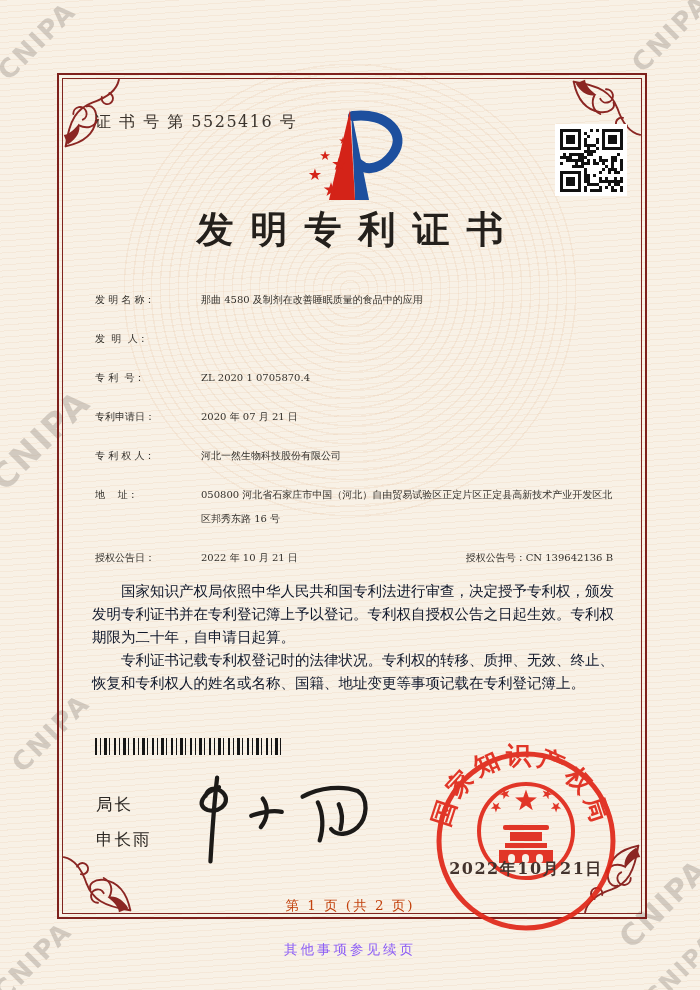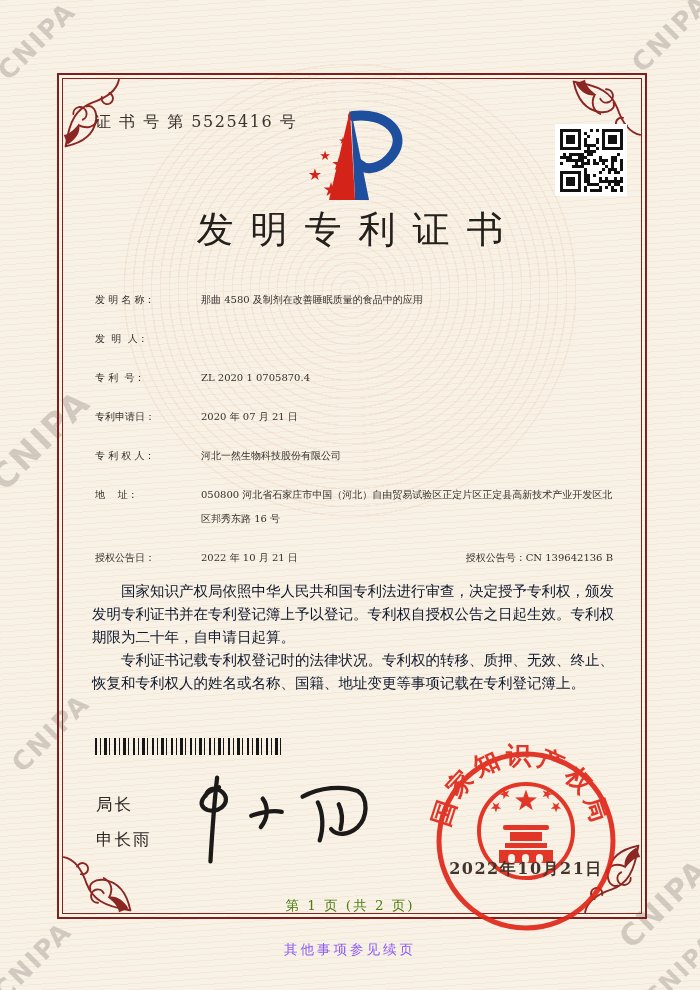--- a/index.html
+++ b/index.html
@@ -50,21 +50,21 @@
   .cert-no{
     position:absolute;left:95px;top:112px;font-size:16px;letter-spacing:1.5px;color:#3a332c;
   }
   .logo{position:absolute;left:287px;top:108px;width:132px;height:96px;}
   .qr{
     position:absolute;left:555px;top:124px;width:72px;height:72px;background:#fff;
     display:flex;align-items:center;justify-content:center;
   }
   .title{
     position:absolute;left:0;top:205px;width:700px;text-align:center;
-    font-size:37px;font-weight:normal;letter-spacing:17px;color:#24201c;
+    font-size:37px;font-weight:bold;letter-spacing:17px;color:#24201c;
     text-indent:17px;
   }
   .fields{position:absolute;left:95px;top:288px;width:518px;font-size:10px;color:#33302b;}
   .frow{display:flex;align-items:flex-start;margin-bottom:15px;line-height:24px;}
   .flabel{flex:0 0 auto;min-width:106px;white-space:pre;}
   .fvalue{flex:1;line-height:24px;}
   .grant-extra{margin-left:34px;white-space:nowrap;}
   .paras{
     position:absolute;left:92px;top:580px;width:522px;
     font-size:14.5px;line-height:23px;color:#0f172a;text-align:justify;
@@ -78,21 +78,21 @@
       #161616 9px 12px,rgba(0,0,0,0) 12px 14px,
       #161616 14px 15px,rgba(0,0,0,0) 15px 19px);
   }
   .signer{position:absolute;left:96px;top:794px;font-size:16.5px;color:#2c2824;
     font-family:"DejaVu Sans","Liberation Sans",sans-serif;}
   .signer div{margin-bottom:13px;letter-spacing:2px;}
   .signature{position:absolute;left:178px;top:772px;width:215px;height:95px;}
   .seal{position:absolute;left:426px;top:741px;width:200px;height:200px;opacity:.92;}
   .page-num{
     position:absolute;left:0;top:897px;width:700px;text-align:center;
-    font-size:13.5px;letter-spacing:2px;color:#4d7c0f;
+    font-size:13.5px;letter-spacing:2px;color:#c2410c;
   }
   .cont-note{
     position:absolute;left:0;top:941px;width:700px;text-align:center;
     font-size:13.5px;letter-spacing:3px;color:#8b5cf6;
   }
 </style>
 </head>
 <body>
 
 <div class="texture"></div>

